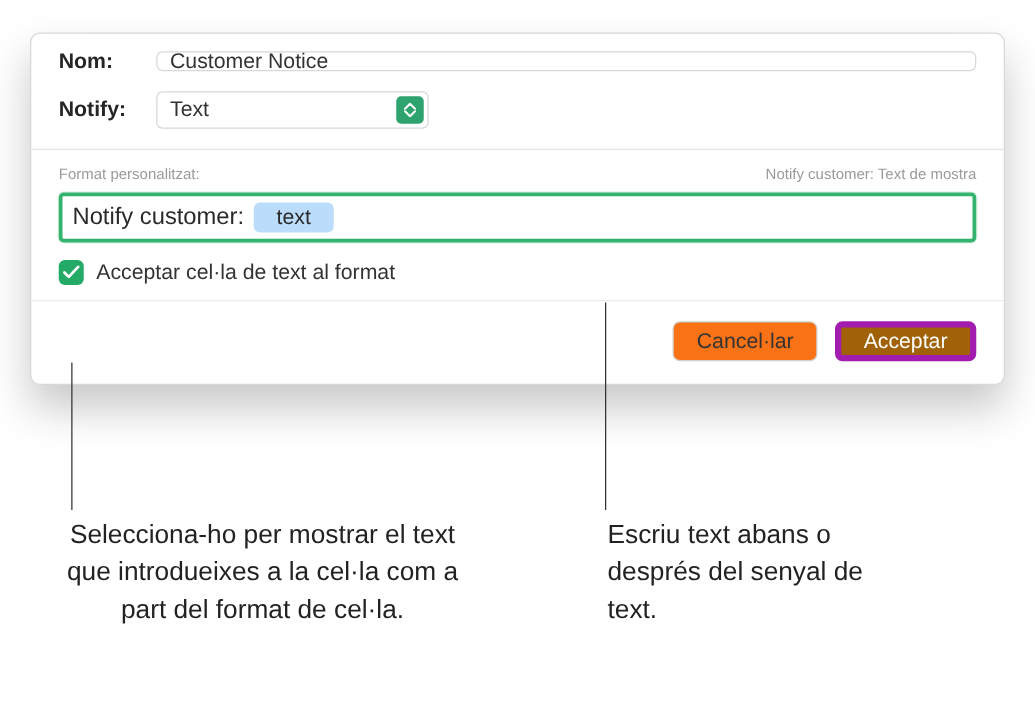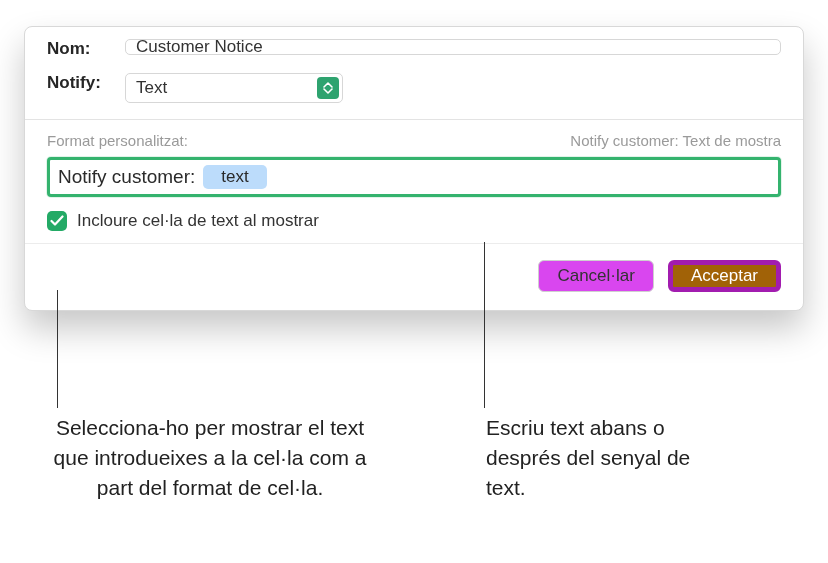--- a/index.html
+++ b/index.html
@@ -17,21 +17,21 @@
     top: 26px;
     width: 780px;
     border: 1px solid #d8d8d8;
     border-radius: 8px;
     background: #fff;
     box-shadow: 0 18px 34px rgba(0,0,0,0.22);
     padding-bottom: 8px;
   }
   .row {
     display: flex;
-    align-items: flex-start;
+    align-items: center;
     padding: 12px 22px 0 22px;
   }
   .label-col {
     width: 78px;
     text-align: left;
     font-size: 17px;
     color: #262626;
     font-weight: 600;
   }
   .name-input {
@@ -77,21 +77,21 @@
     background: #e3e3e3;
     margin-top: 16px;
   }
   .section {
     padding: 12px 22px 0 22px;
   }
   .section-header {
     display: flex;
     justify-content: space-between;
     align-items: flex-end;
-    font-size: 15px;
+    font-size: 12px;
     color: #9a9a9a;
     margin-bottom: 8px;
   }
   .format-box {
     border: 3px solid #34b36e;
     border-radius: 4px;
     background: #fff;
     height: 40px;
     display: flex;
     align-items: center;
@@ -142,21 +142,21 @@
     height: 32px;
     border-radius: 6px;
     font-size: 17px;
     padding: 0 18px;
     cursor: pointer;
     display: flex;
     align-items: center;
     justify-content: center;
   }
   .btn-cancel {
-    background: #d946ef;
+    background: #f97316;
     border: 1px solid #cfcfcf;
     color: #333;
   }
   .btn-accept {
     background: #a16207;
     border: 5px solid #a21caf;
     color: #fff;
     font-weight: 500;
   }
   
@@ -208,21 +208,21 @@
       <span class="text-token">text</span>
     </div>
   </div>
 
   <div class="check-row">
     <div class="checkbox">
       <svg width="14" height="12" viewBox="0 0 14 12">
         <path d="M1.5 6 L5 9.5 L12.5 1.5" stroke="#fff" stroke-width="2.2" fill="none" stroke-linecap="round" stroke-linejoin="round"></path>
       </svg>
     </div>
-    <span class="check-label">Incloure cel·la de text al mostrar</span>
+    <span class="check-label">Acceptar cel·la de text al format</span>
   </div>
 
   <div class="button-row">
     <div class="btn btn-cancel">Cancel·lar</div>
     <div class="btn btn-accept">Acceptar</div>
   </div>
 
 </div>
 
 <div class="callout-line" style="left:57px; top:290px; width:1px; height:118px;"></div>

